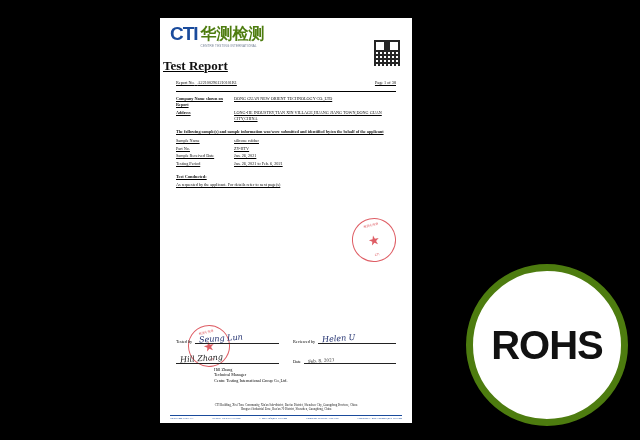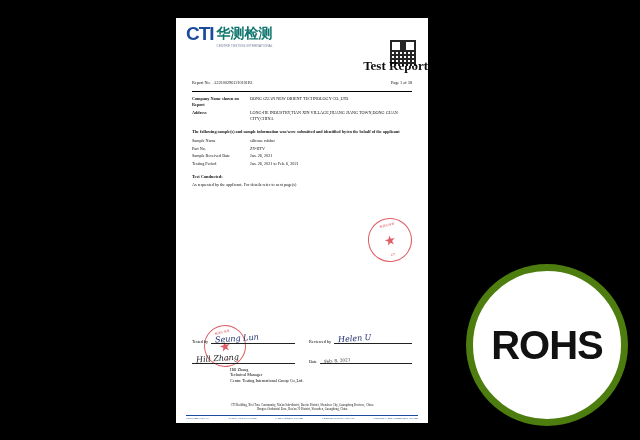--- a/index.html
+++ b/index.html
@@ -11,27 +11,28 @@
     width: 640px;
     height: 440px;
     position: relative;
     overflow: hidden;
     font-family: "Liberation Serif", serif;
   }
 
   
   #page {
     position: absolute;
-    left: 176px;
+    left: 160px;
     top: 18px;
     width: 252px;
     height: 405px;
     background: #ffffff;
     box-shadow: 0 0 6px rgba(0,0,0,0.35);
     overflow: hidden;
+    text-decoration: underline;
   }
 
   
   .doc-header {
     position: relative;
     height: 38px;
     padding: 6px 10px 0 10px;
     box-sizing: border-box;
   }
   .cti-logo {
@@ -43,22 +44,22 @@
     font-family: "Liberation Sans", sans-serif;
     font-weight: bold;
     font-size: 19px;
     letter-spacing: -1px;
     color: #1a4b9c;
     line-height: 19px;
   }
   .cti-cn {
     font-family: "DejaVu Sans", sans-serif;
     font-weight: bold;
-    font-size: 14px;
-    color: #0f766e;
+    font-size: 16px;
+    color: #4d7c0f;
     line-height: 19px;
   }
   .cti-sub {
     font-family: "Liberation Sans", sans-serif;
     font-size: 3px;
     color: #6b7a90;
     letter-spacing: 0.2px;
     margin-top: 1px;
   }
   .qr {
@@ -77,25 +78,25 @@
     content: "";
     position: absolute;
     width: 8px; height: 8px;
     border: 2px solid #000;
     background: #fff;
   }
   .qr::before { left: 0; top: 0; }
   .qr::after  { right: 0; top: 0; }
 
   .title {
-    text-align: right;
+    text-align: left;
     font-family: "Liberation Serif", serif;
     font-weight: bold;
     font-size: 13px;
-    margin: 2px 0 6px 12px;
+    margin: 2px 0 6px 3px;
     color: #111;
   }
   hr.rule {
     border: none;
     border-top: 1px solid #000;
     margin: 3px 12px 4px 12px;
   }
 
   .body-area {
     padding: 0 16px;

